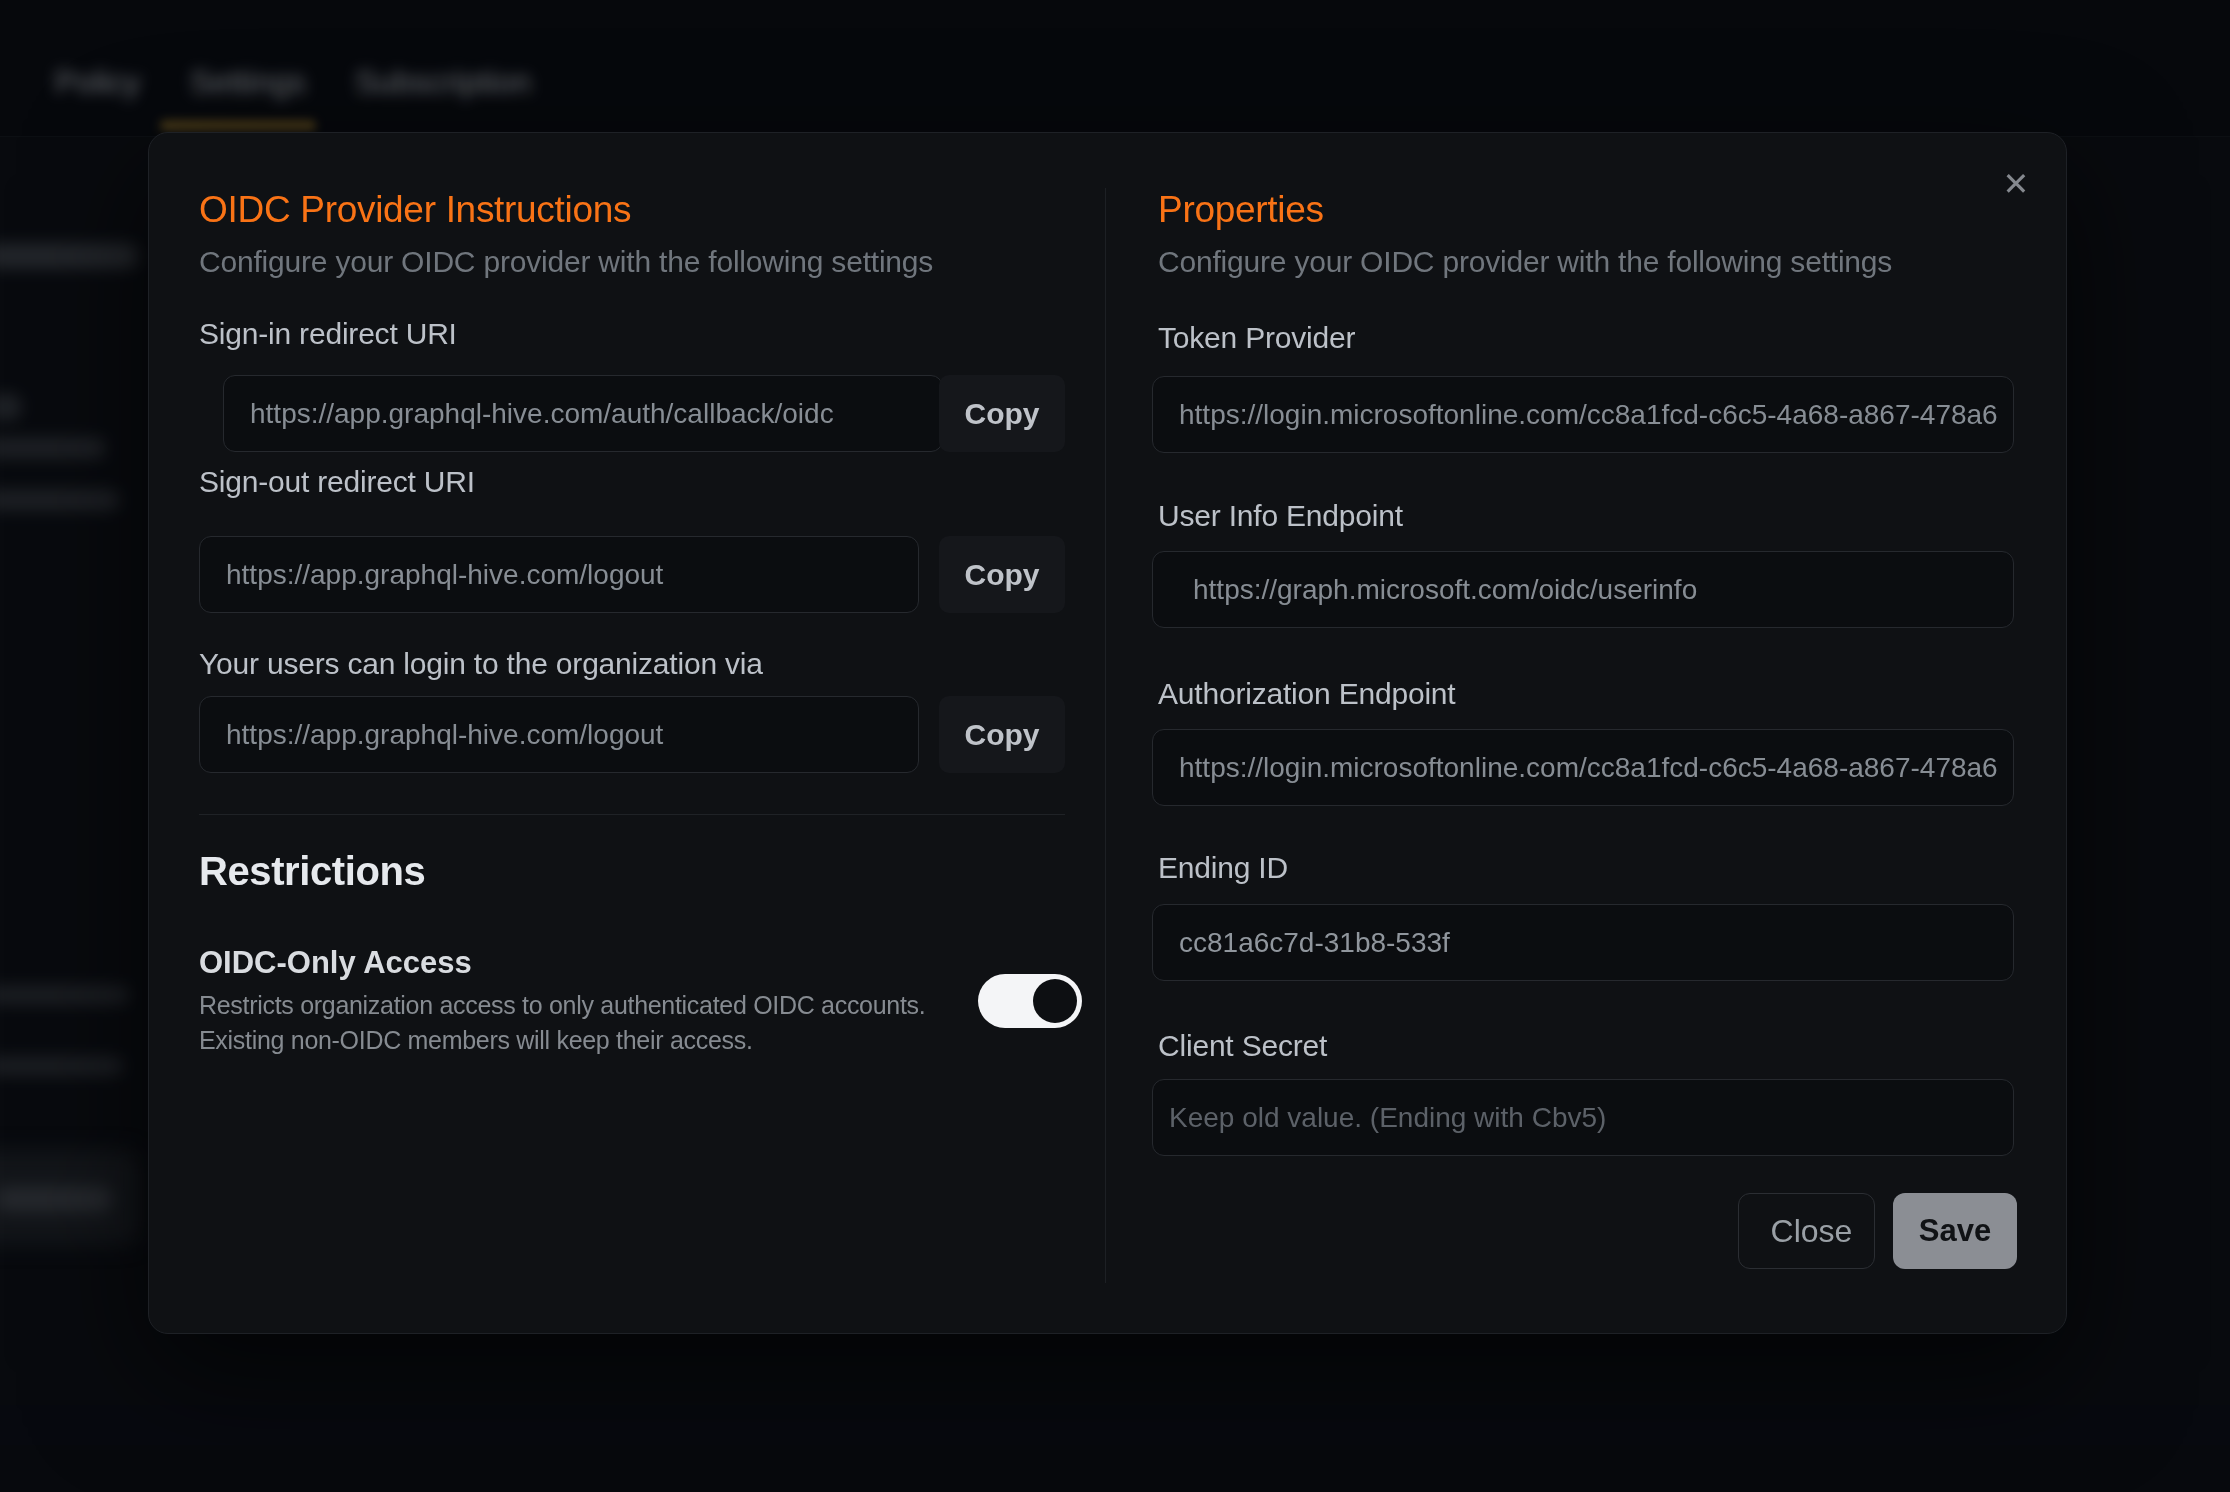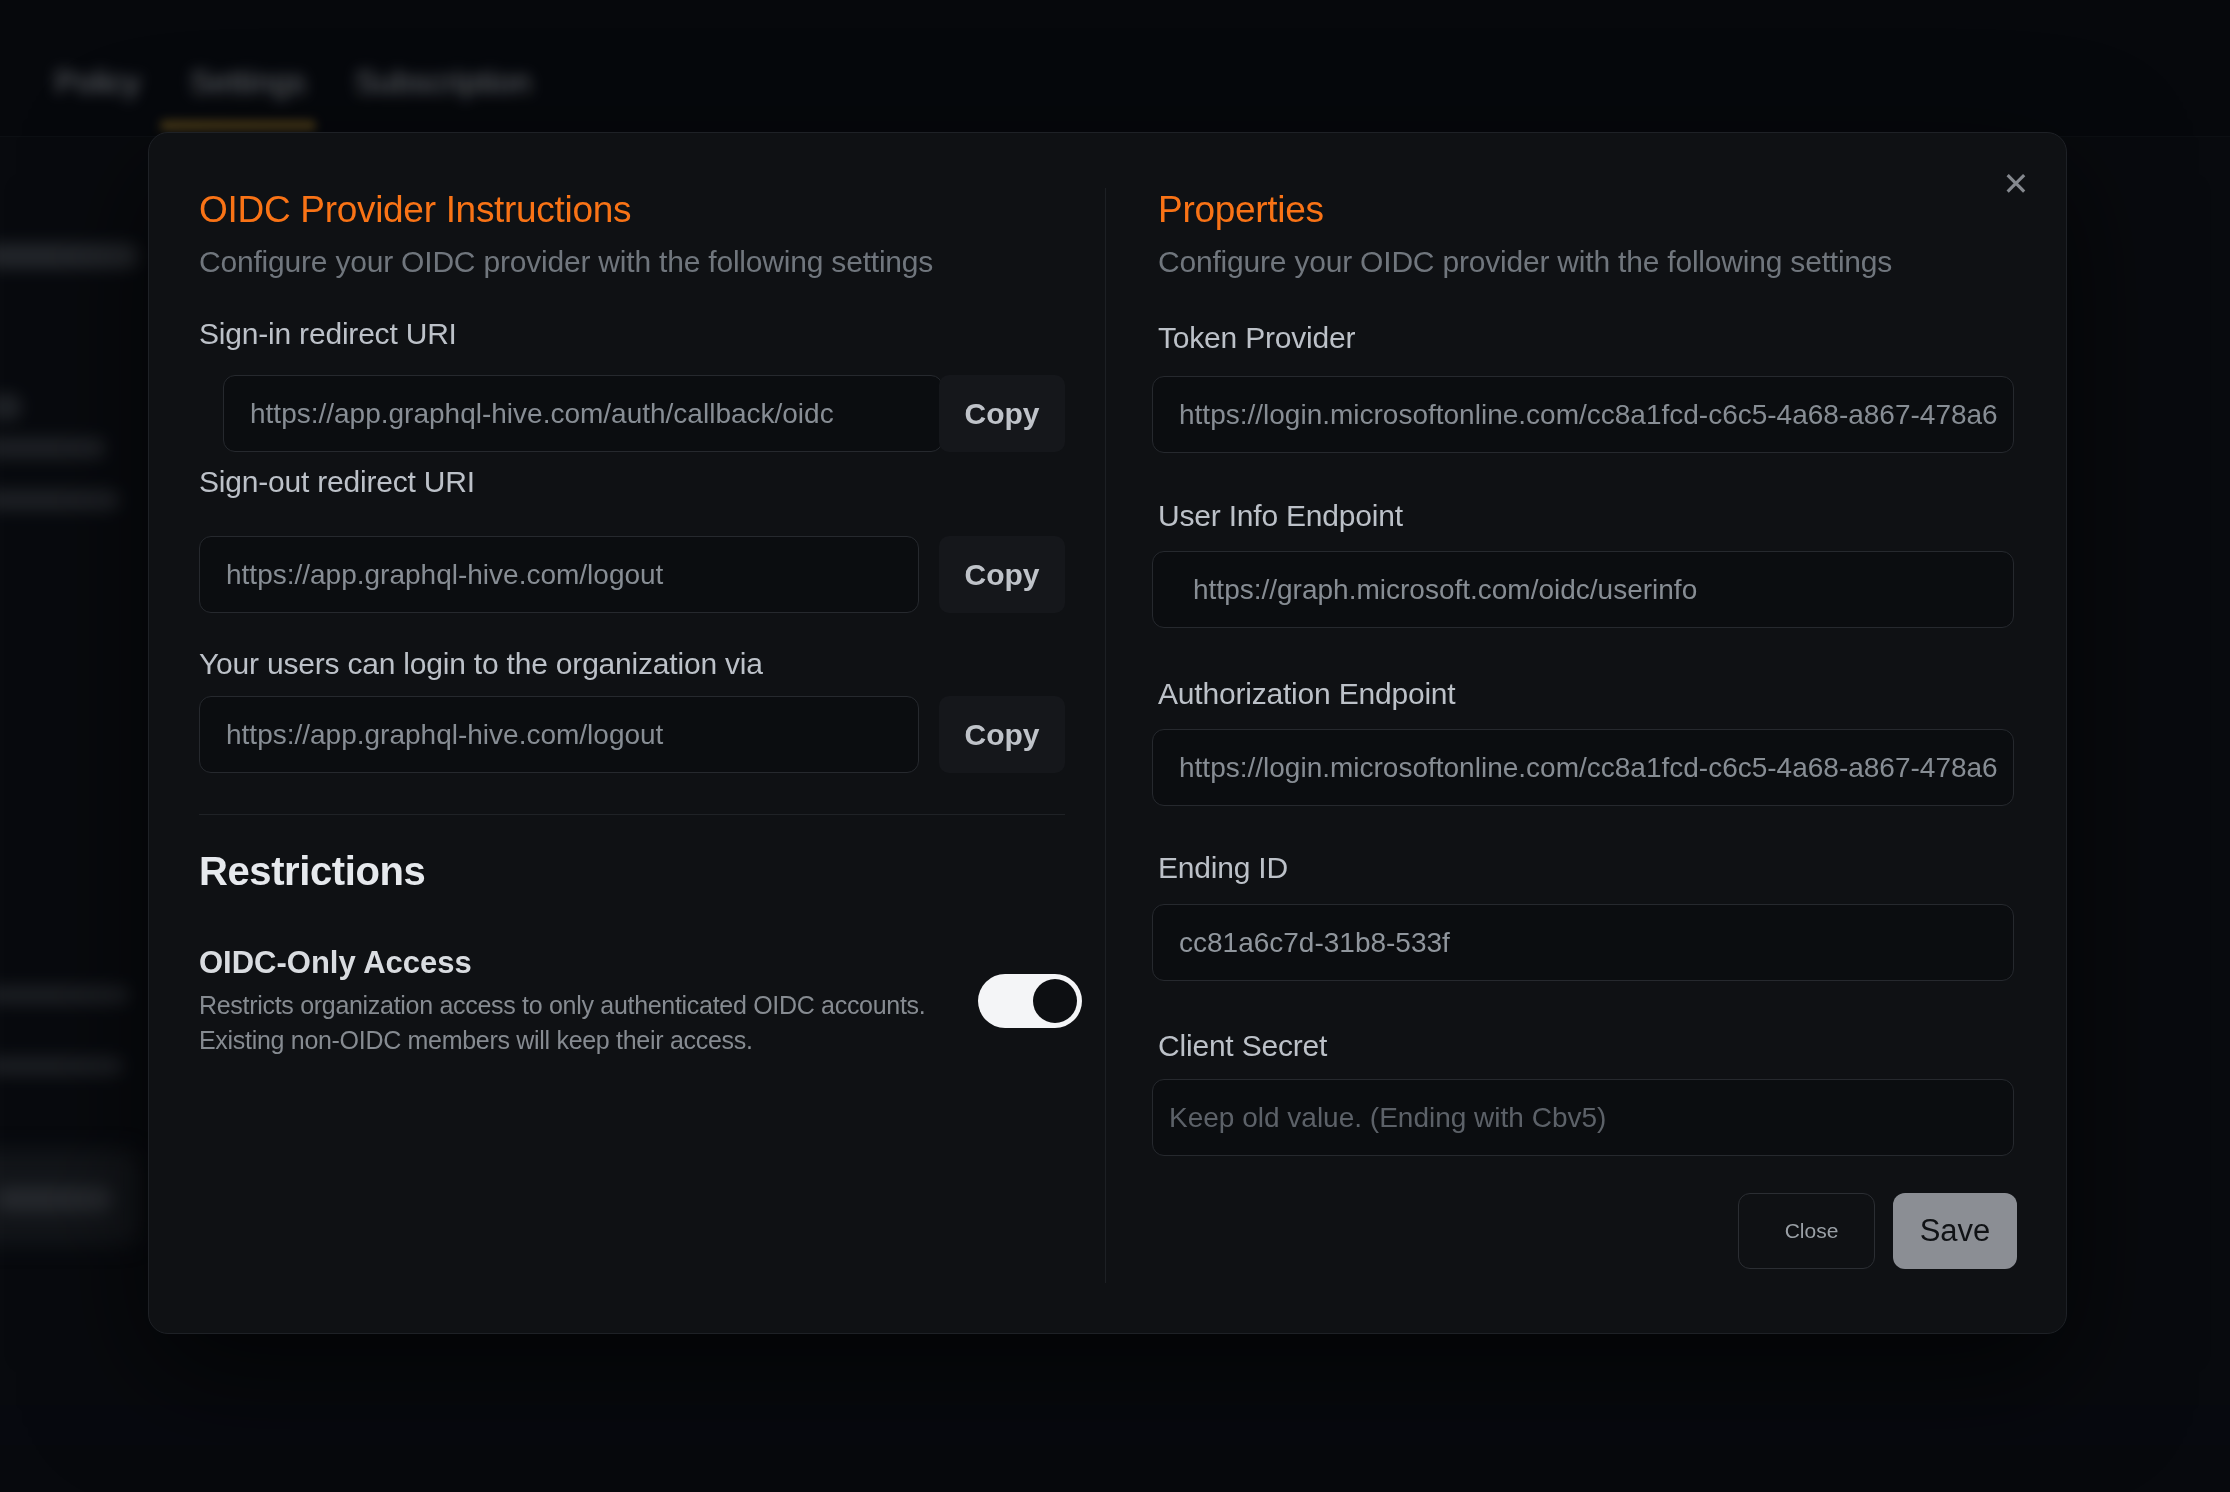--- a/index.html
+++ b/index.html
@@ -51,25 +51,25 @@
   .toggle-label{position:absolute;left:50px;top:812px;font-size:31px;font-weight:600;color:#d9dce0;}
   .toggle-desc{position:absolute;left:50px;top:855px;font-size:25px;font-weight:400;
          color:#868b91;letter-spacing:-0.3px;line-height:35px;white-space:nowrap;}
   .switch{position:absolute;left:829px;top:841px;width:104px;height:54px;border-radius:27px;
          background:#f4f5f7;cursor:pointer;border:none;padding:0;}
   .switch .knob{position:absolute;right:5px;top:5px;width:44px;height:44px;border-radius:50%;
          background:#0d0f12;}
 
   .btn-close{position:absolute;left:1589px;top:1060px;width:137px;height:76px;
          background:transparent;border:1.5px solid #2b2e33;border-radius:12px;
-         color:#9aa0a6;font-size:21px;font-weight:500;cursor:pointer;
+         color:#9aa0a6;font-size:32px;font-weight:500;cursor:pointer;
          font-family:"Liberation Sans","DejaVu Sans",sans-serif;padding-left:16px;}
   .btn-save{position:absolute;left:1744px;top:1060px;width:124px;height:76px;
          background:#8b8e94;border:none;border-radius:12px;color:#101215;
-         font-size:31px;font-weight:400;cursor:pointer;
+         font-size:31px;font-weight:700;cursor:pointer;
          font-family:"Liberation Sans","DejaVu Sans",sans-serif;}
 </style>
 </head>
 <body>
 
 <div id="page">
 
   <div id="bg">
     <div class="bg-content"></div>
     <div class="bg-topline"></div>

